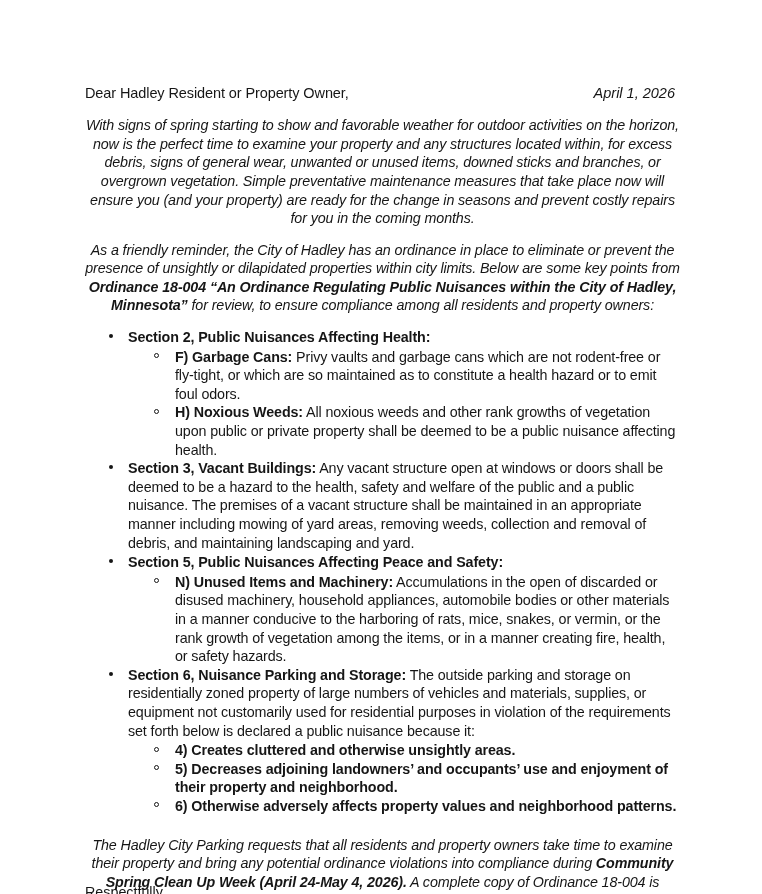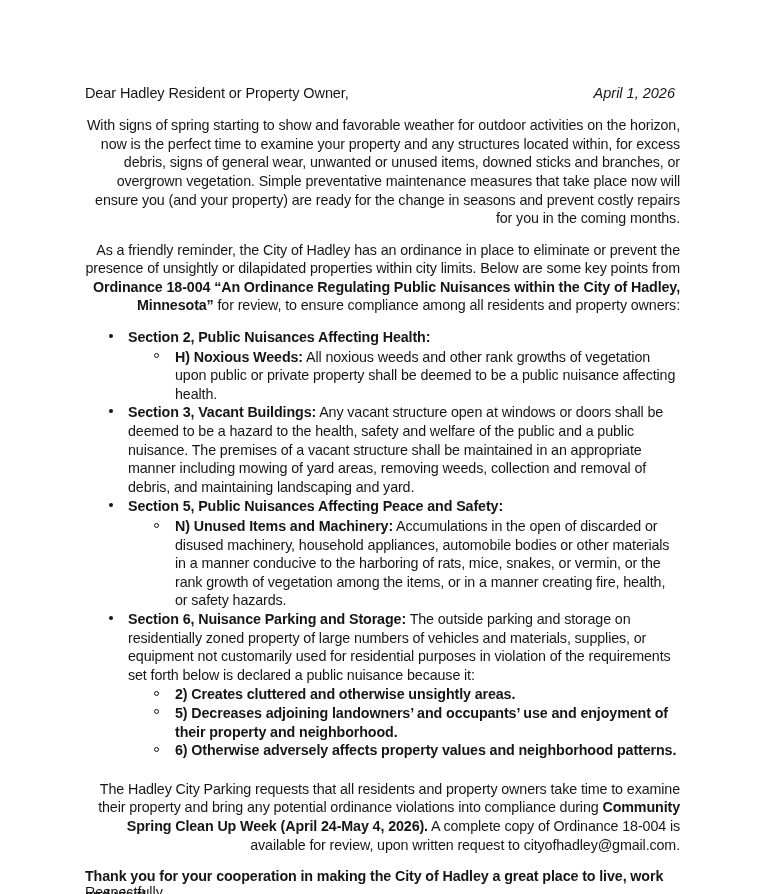--- a/index.html
+++ b/index.html
@@ -37,22 +37,23 @@
   }
   .date {
     white-space: nowrap;
     padding-right: 5px;
     font-style: italic;
   }
   p.body-para {
     margin: 0 0 13px 0;
     font-size: 14.3px;
     line-height: 18.6px;
-    text-align: right;
-    letter-spacing: -0.12px;
+    text-align: center;
+    letter-spacing: -0.12px;
+    font-style: italic;
   }
   b, strong { font-weight: bold; }
 
   ul.bullets {
     list-style: none;
     margin: 8px 0 0 0;
     padding: 0;
   }
   li.bullet-item {
     position: relative;
@@ -142,20 +143,24 @@
   </p>
 
   <ul class="bullets">
 
     <li class="bullet-item">
       <span class="bullet-dot"></span>
       <span class="bullet-text"><b>Section 2, Public Nuisances Affecting Health:</b><span></span></span>
       <ul class="subbullets">
         <li class="subbullet-item">
           <span class="subbullet-ring"></span>
+          <span class="subbullet-text"><b>F) Garbage Cans:</b><span> Privy vaults and garbage cans which are not rodent-free or fly-tight, or which are so maintained as to constitute a health hazard or to emit foul odors.</span></span>
+        </li>
+        <li class="subbullet-item">
+          <span class="subbullet-ring"></span>
           <span class="subbullet-text"><b>H) Noxious Weeds:</b><span> All noxious weeds and other rank growths of vegetation upon public or private property shall be deemed to be a public nuisance affecting health.</span></span>
         </li>
       </ul>
     </li>
 
     <li class="bullet-item">
       <span class="bullet-dot"></span>
       <span class="bullet-text"><b>Section 3, Vacant Buildings:</b><span> Any vacant structure open at windows or doors shall be deemed to be a hazard to the health, safety and welfare of the public and a public nuisance. The premises of a vacant structure shall be maintained in an appropriate manner including mowing of yard areas, removing weeds, collection and removal of debris, and maintaining landscaping and yard.</span></span>
     </li>
 
@@ -169,21 +174,21 @@
         </li>
       </ul>
     </li>
 
     <li class="bullet-item">
       <span class="bullet-dot"></span>
       <span class="bullet-text"><b>Section 6, Nuisance Parking and Storage:</b><span> The outside parking and storage on residentially zoned property of large numbers of vehicles and materials, supplies, or equipment not customarily used for residential purposes in violation of the requirements set forth below is declared a public nuisance because it:</span></span>
       <ul class="subbullets">
         <li class="subbullet-item">
           <span class="subbullet-ring"></span>
-          <span class="subbullet-text"><b>2) Creates cluttered and otherwise unsightly areas.</b><span></span></span>
+          <span class="subbullet-text"><b>4) Creates cluttered and otherwise unsightly areas.</b><span></span></span>
         </li>
         <li class="subbullet-item">
           <span class="subbullet-ring"></span>
           <span class="subbullet-text"><b>5) Decreases adjoining landowners’ and occupants’ use and enjoyment of their property and neighborhood.</b><span></span></span>
         </li>
         <li class="subbullet-item">
           <span class="subbullet-ring"></span>
           <span class="subbullet-text"><b>6) Otherwise adversely affects property values and neighborhood patterns.</b><span></span></span>
         </li>
       </ul>

